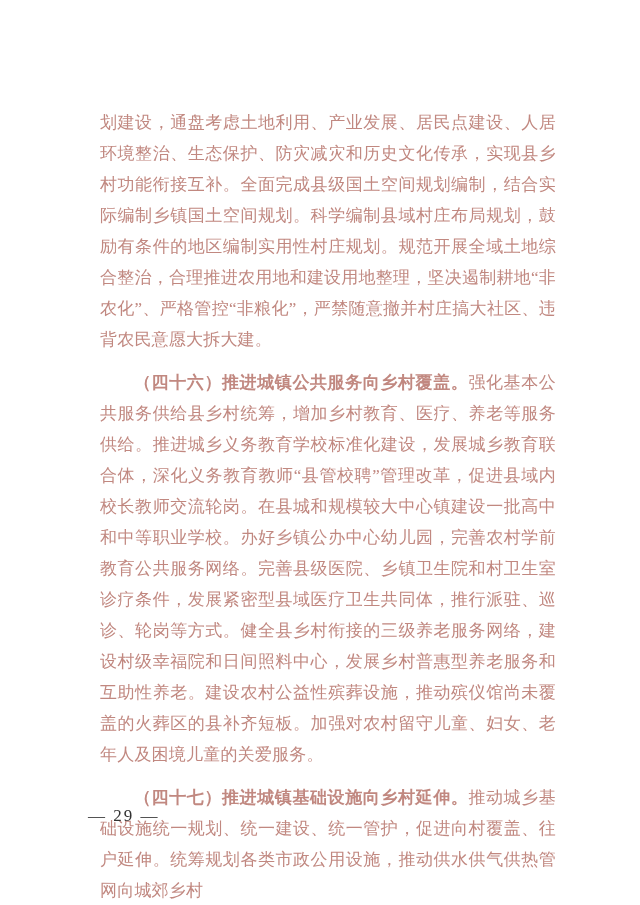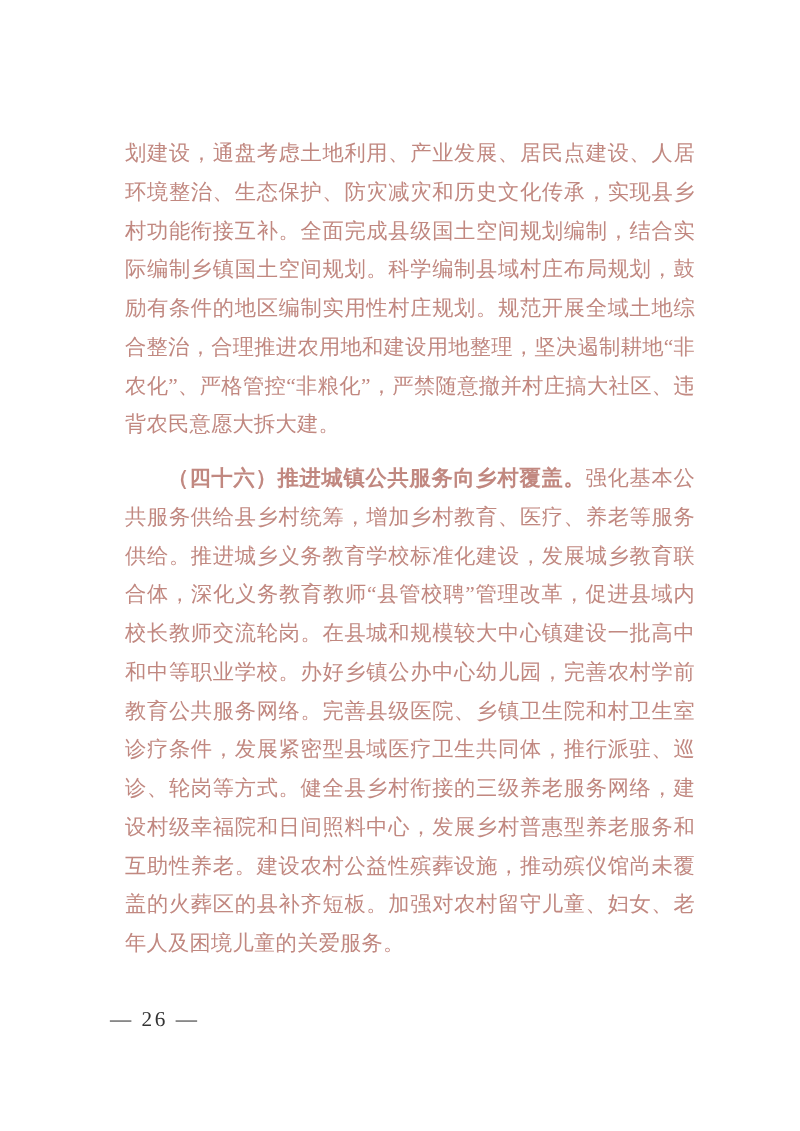--- a/index.html
+++ b/index.html
@@ -51,15 +51,16 @@
 </style>
 </head>
 <body>
 
 <div class="page" style="background: rgb(255, 255, 255);">
   <div class="text-column" id="text-column" style="color: rgb(193, 136, 128);">
   <p class="para"><span class="para-body">划建设，通盘考虑土地利用、产业发展、居民点建设、人居环境整治、生态保护、防灾减灾和历史文化传承，实现县乡村功能衔接互补。全面完成县级国土空间规划编制，结合实际编制乡镇国土空间规划。科学编制县域村庄布局规划，鼓励有条件的地区编制实用性村庄规划。规范开展全域土地综合整治，合理推进农用地和建设用地整理，坚决遏制耕地“非农化”、严格管控“非粮化”，严禁随意撤并村庄搞大社区、违背农民意愿大拆大建。</span></p>
 
   <p class="para indent"><b class="para-lead">（四十六）推进城镇公共服务向乡村覆盖。</b><span class="para-body">强化基本公共服务供给县乡村统筹，增加乡村教育、医疗、养老等服务供给。推进城乡义务教育学校标准化建设，发展城乡教育联合体，深化义务教育教师“县管校聘”管理改革，促进县域内校长教师交流轮岗。在县城和规模较大中心镇建设一批高中和中等职业学校。办好乡镇公办中心幼儿园，完善农村学前教育公共服务网络。完善县级医院、乡镇卫生院和村卫生室诊疗条件，发展紧密型县域医疗卫生共同体，推行派驻、巡诊、轮岗等方式。健全县乡村衔接的三级养老服务网络，建设村级幸福院和日间照料中心，发展乡村普惠型养老服务和互助性养老。建设农村公益性殡葬设施，推动殡仪馆尚未覆盖的火葬区的县补齐短板。加强对农村留守儿童、妇女、老年人及困境儿童的关爱服务。</span></p>
 
+  <p class="para indent"><b class="para-lead">（四十七）推进城镇基础设施向乡村延伸。</b><span class="para-body">推动城乡基础设施统一规划、统一建设、统一管护，促进向村覆盖、往户延伸。统筹规划各类市政公用设施，推动供水供气供热管网向城郊乡村</span></p>
 </div>
-  <div class="page-number" style="color: rgb(51, 51, 51);">— 26 —</div>
+  <div class="page-number" style="color: rgb(51, 51, 51);">— 29 —</div>
 </div>
 
 </body></html>

